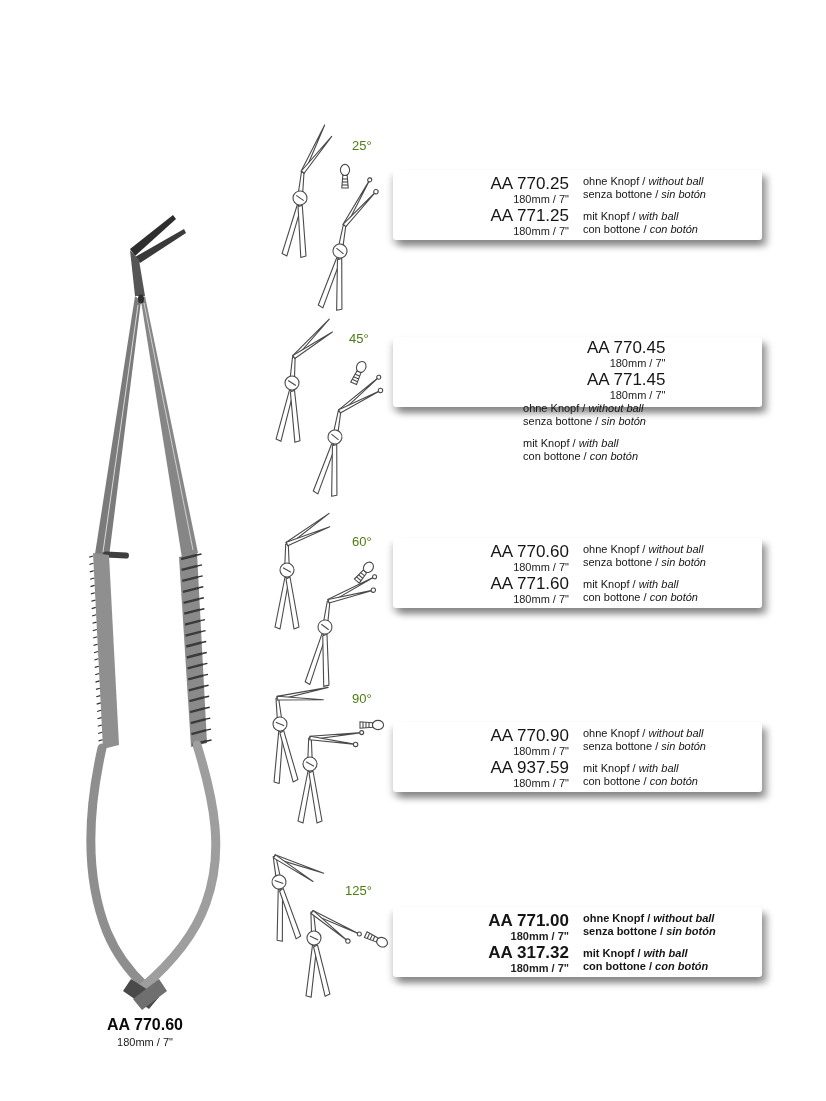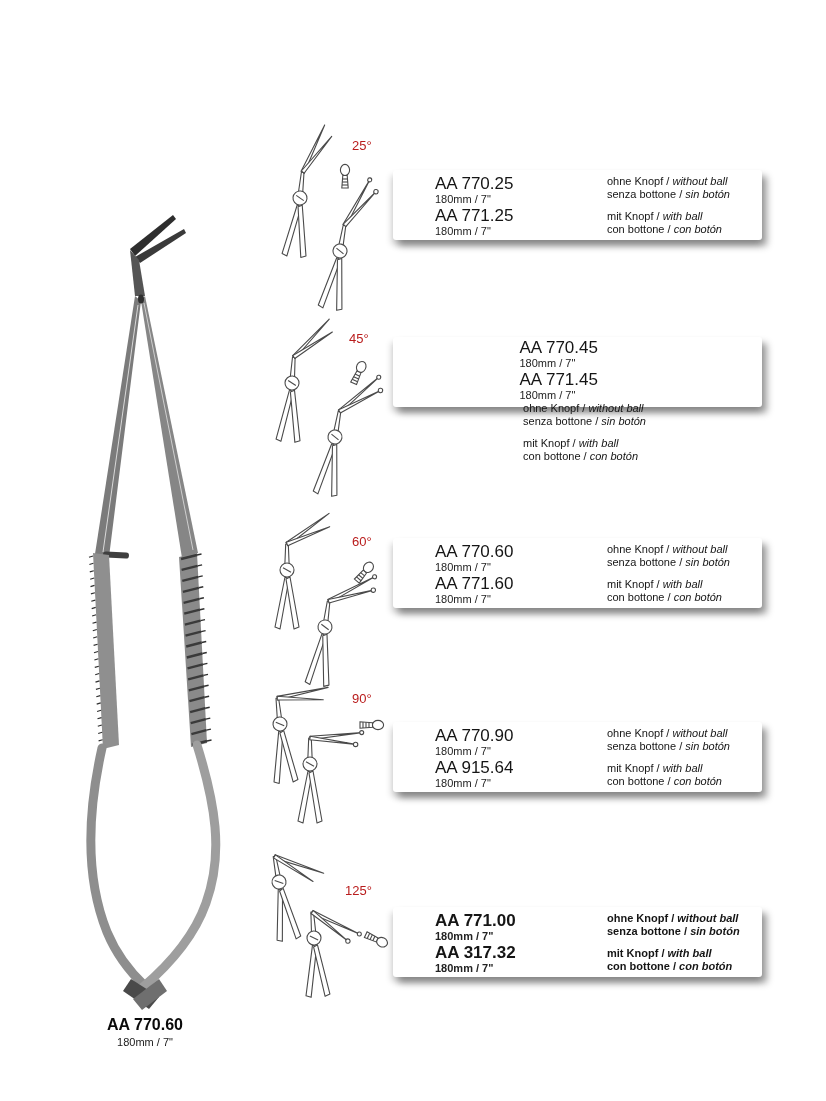--- a/index.html
+++ b/index.html
@@ -6,29 +6,29 @@
   #page{
     position:relative;width:826px;height:1101px;background:#fff;overflow:hidden;
     font-family:"Liberation Sans",sans-serif;color:#111;
   }
   .panel{
     position:absolute;left:393px;width:369px;height:70px;background:#fff;
     border-radius:3px;
     box-shadow:5px 6px 7px rgba(0,0,0,.38), -2px 5px 6px rgba(0,0,0,.16);
     display:flex;align-items:center;
   }
-  .col-codes{flex:none;width:158px;padding-left:42px;text-align:left;}
+  .col-codes{flex:none;width:158px;padding-left:18px;text-align:right;}
   .code-block{margin:1px 0;}
   .code{font-size:17px;line-height:19px;color:#151515;white-space:nowrap;}
   .size{font-size:11px;line-height:12px;color:#222;white-space:nowrap;}
   .col-desc{flex:1;padding-left:14px;font-size:11px;line-height:13px;color:#151515;}
   .desc-block + .desc-block{margin-top:9px;}
   .desc-line{white-space:nowrap;}
   .it{font-style:italic;margin-top:16px;}
-  .angle-label{position:absolute;font-size:13px;color:#b91c1c;white-space:nowrap;}
+  .angle-label{position:absolute;font-size:13px;color:#4d7c0f;white-space:nowrap;}
   .illu{position:absolute;}
   #main-photo{position:absolute;left:45px;top:175px;}
   .main-caption{position:absolute;left:50px;top:1016px;width:190px;text-align:center;}
   .main-code{font-size:16px;font-weight:700;color:#0a0a0a;line-height:18px;}
   .main-size{font-size:11px;color:#1a1a1a;line-height:13px;margin-top:2px;}
 </style>
 </head>
 <body>
 
 <div id="page">
@@ -306,21 +306,21 @@
     <line x1="-3" y1="5" x2="3" y2="5"></line>
   </g>
       </svg>
       <div class="panel" style="top: 722px;">
         <div class="col-codes">
       <div class="code-block">
         <div class="code">AA 770.90</div>
         <div class="size">180mm / 7"</div>
       </div>
       <div class="code-block">
-        <div class="code">AA 915.64</div>
+        <div class="code">AA 937.59</div>
         <div class="size">180mm / 7"</div>
       </div>
         </div>
                  <div class="col-desc">
       <div class="desc-block">
         <div class="desc-line"><span>ohne Knopf /</span> <span class="it">without ball</span></div>
         <div class="desc-line"><span>senza bottone /</span> <span class="it">sin botón</span></div>
       </div>
       <div class="desc-block">
         <div class="desc-line"><span>mit Knopf /</span> <span class="it">with ball</span></div>

